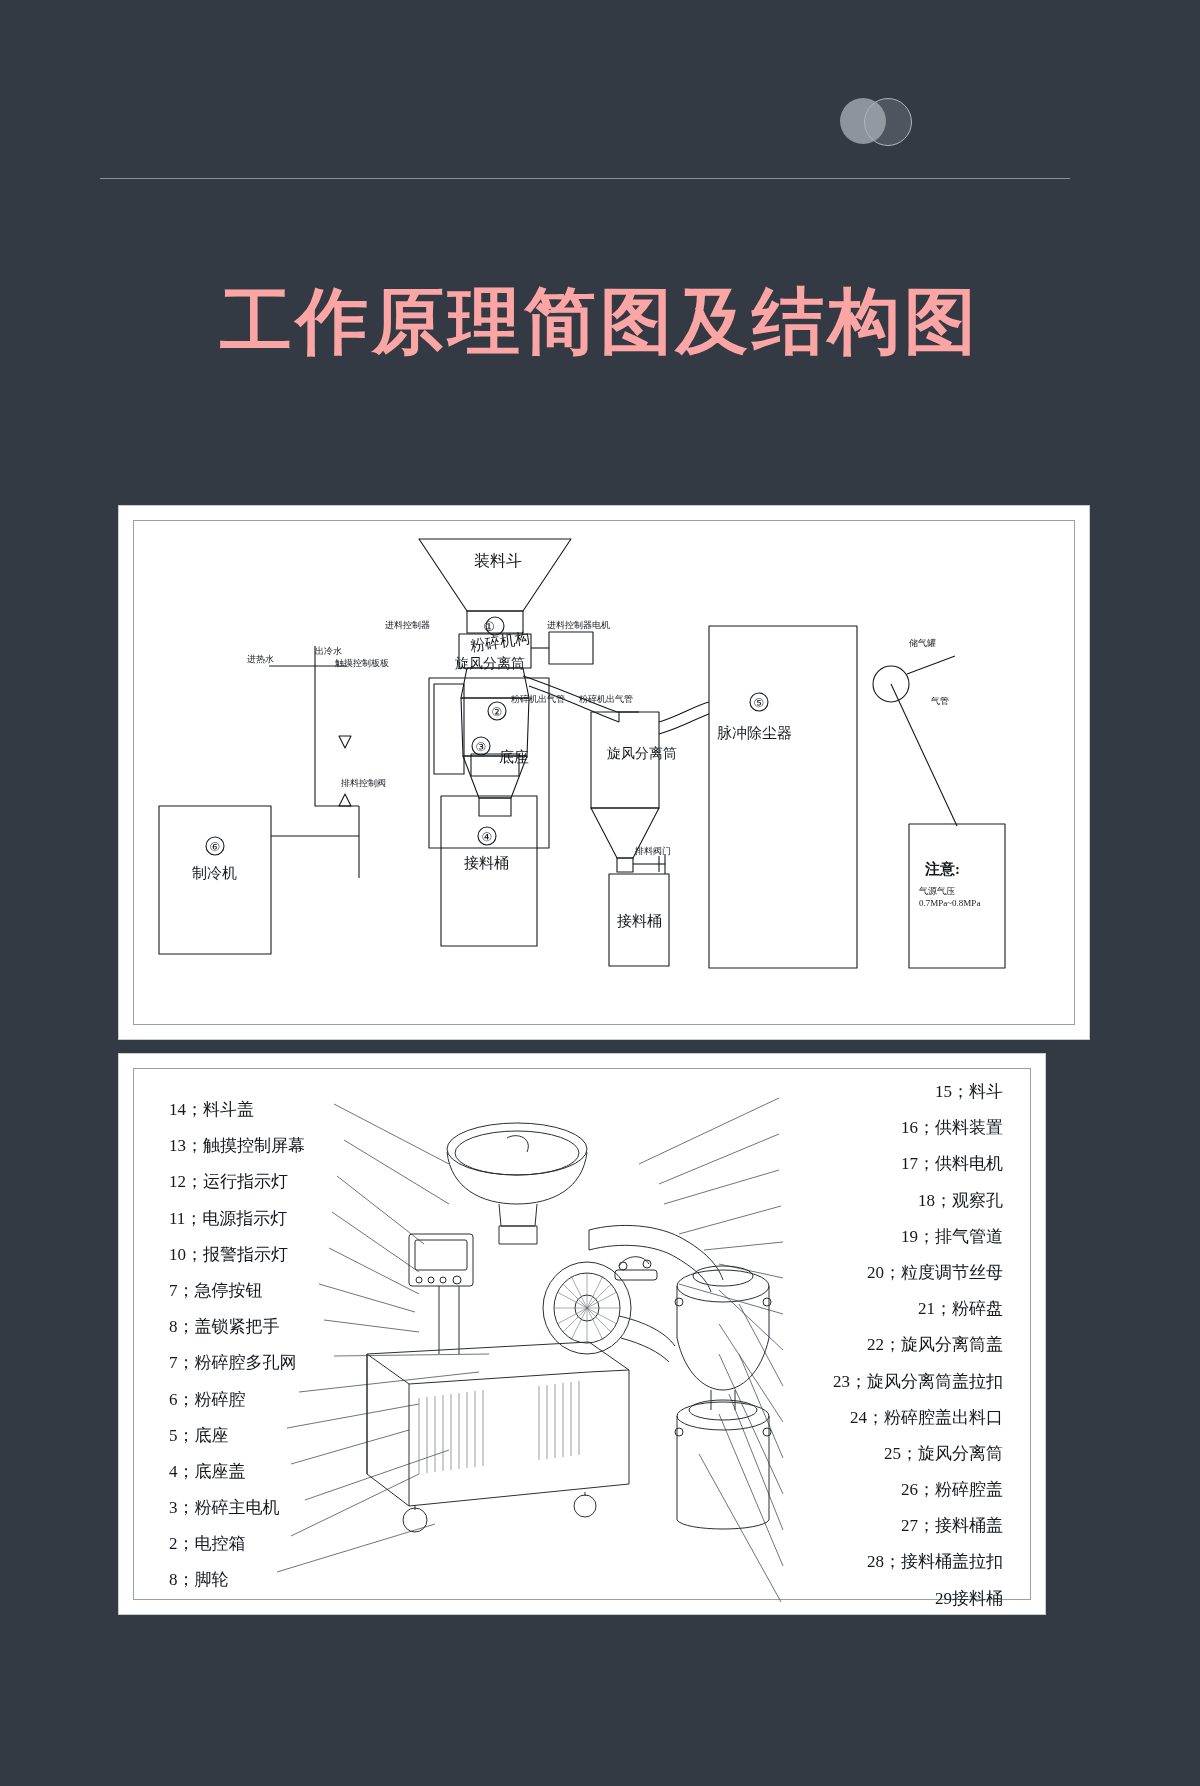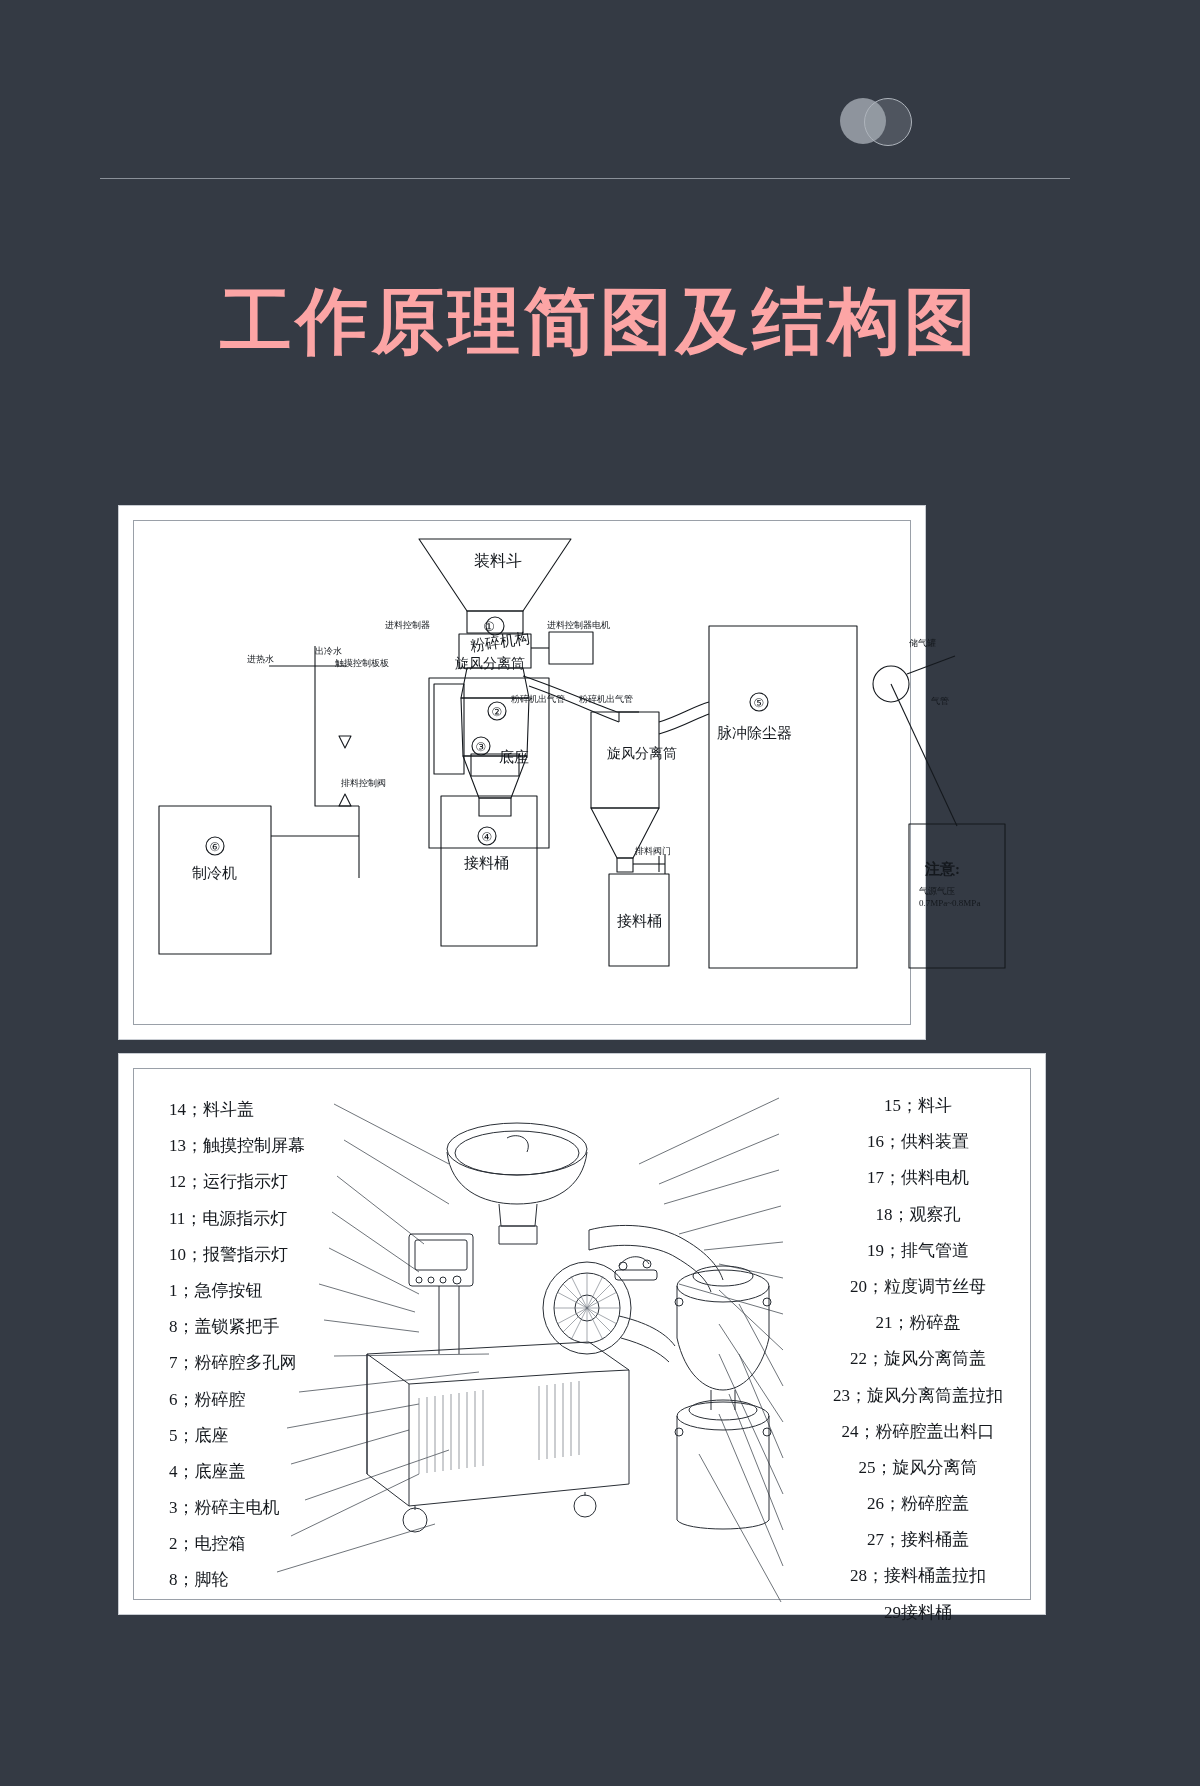--- a/index.html
+++ b/index.html
@@ -48,36 +48,36 @@
   }
 
   
   .panel{
     position:absolute;background:#fff;border:1px solid #c8ccd2;
     box-sizing:border-box;
   }
   .panel-inner{
     position:absolute;inset:14px;border:1px solid #9aa0a8;box-sizing:border-box;
   }
-  #panel-top{left:118px;top:505px;width:808px;height:535px;}
+  #panel-top{left:118px;top:505px;width:972px;height:535px;}
   #panel-bottom{left:118px;top:1053px;width:928px;height:562px;}
 
   .diagram{
     position:absolute;inset:0;color:#1b1f25;
   }
   .diagram svg{display:block;}
 
   
   .legend{
     position:absolute;font-size:17px;color:#14181d;
     font-family:"Liberation Serif","DejaVu Serif",serif;
     white-space:nowrap;
   }
   .legend-left{left:50px;top:38px;}
-  .legend-right{right:42px;top:34px;text-align:center;}
+  .legend-right{right:42px;top:20px;text-align:right;}
   .legend .row{height:36.2px;line-height:36.2px;}
   .legend-left .row{text-align:left;}
 </style>
 </head>
 <body>
 
 <div class="page">
 
   <div class="brand-rule"></div>
   <div class="logo-mark">
@@ -357,21 +357,21 @@
         </g>
       </svg>
     </div>
 
     <div class="legend legend-left">
       <div class="row">14；料斗盖</div>
       <div class="row">13；触摸控制屏幕</div>
       <div class="row">12；运行指示灯</div>
       <div class="row">11；电源指示灯</div>
       <div class="row">10；报警指示灯</div>
-      <div class="row">1；急停按钮</div>
+      <div class="row">7；急停按钮</div>
       <div class="row">8；盖锁紧把手</div>
       <div class="row">7；粉碎腔多孔网</div>
       <div class="row">6；粉碎腔</div>
       <div class="row">5；底座</div>
       <div class="row">4；底座盖</div>
       <div class="row">3；粉碎主电机</div>
       <div class="row">2；电控箱</div>
       <div class="row">8；脚轮</div>
     </div>
 

